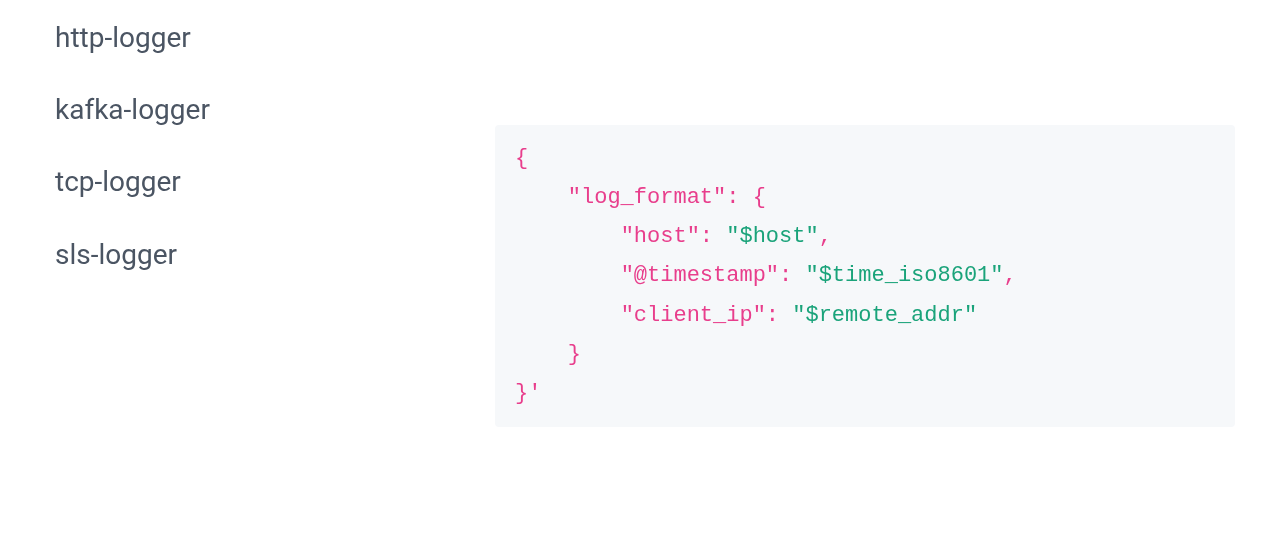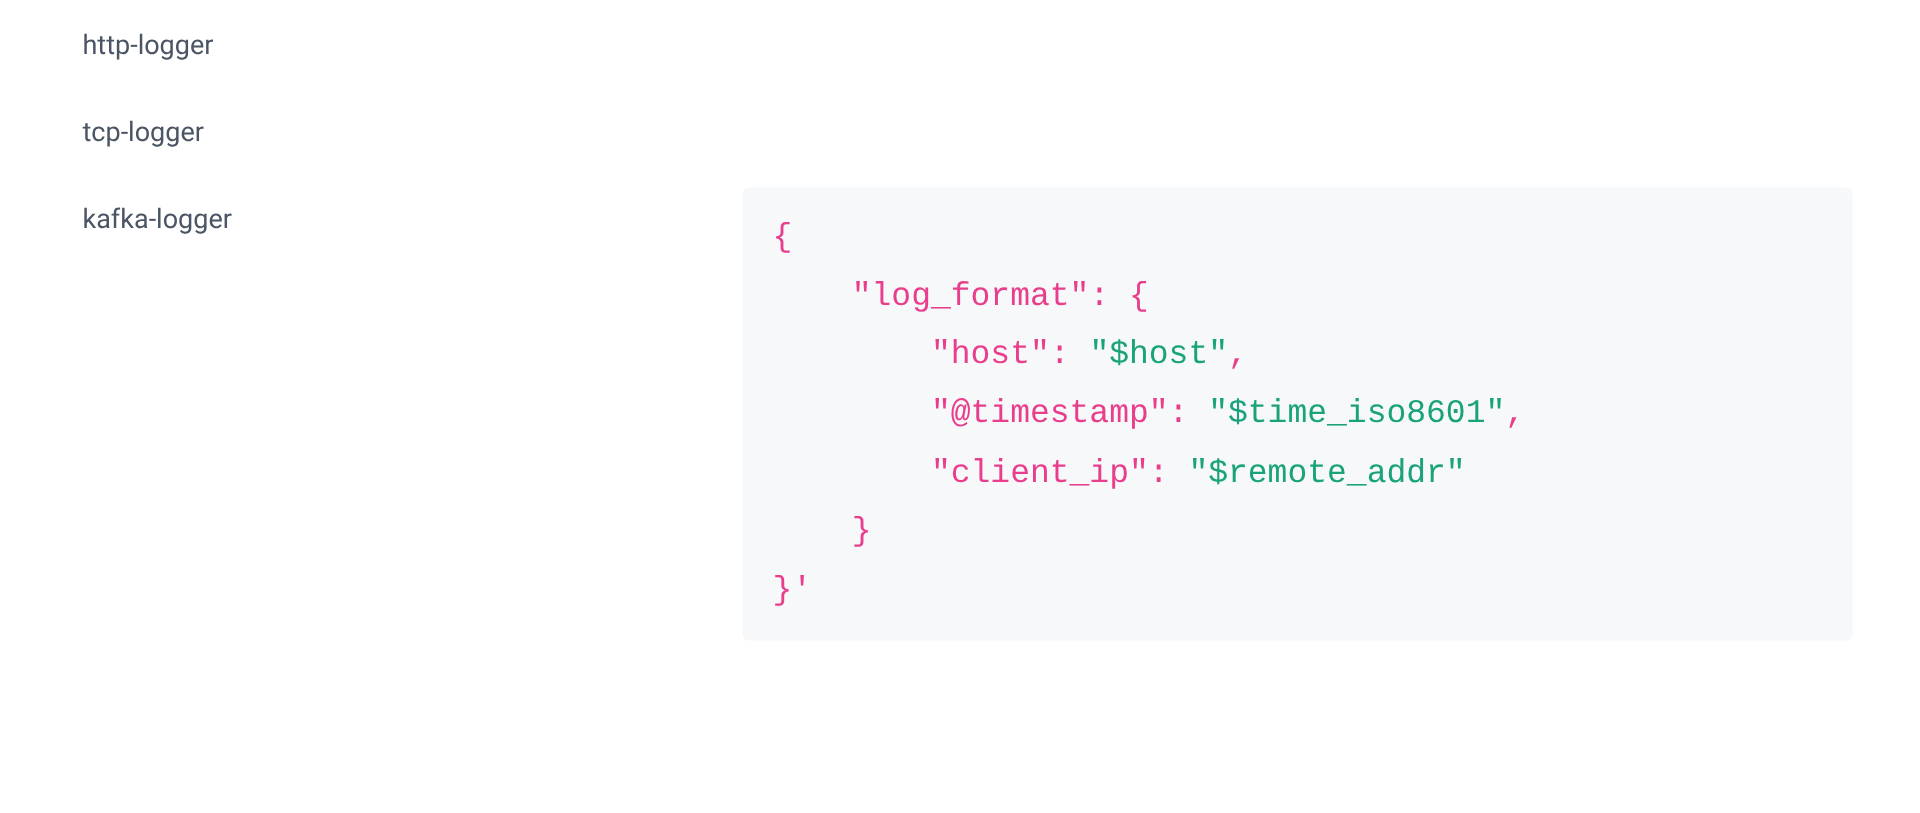--- a/index.html
+++ b/index.html
@@ -15,21 +15,21 @@
       position: relative;
     }
     .sidebar {
       position: absolute;
       left: 55px;
       top: 18px;
       width: 300px;
     }
     .sidebar-item {
       color: #4b5563;
-      font-size: 18px;
+      font-size: 28px;
       line-height: 1.4;
       margin-bottom: 33px;
       cursor: pointer;
     }
     .code-block {
       position: absolute;
       left: 495px;
       top: 125px;
       width: 740px;
       background: #f6f8fa;
@@ -49,22 +49,23 @@
     }
     .tok-str {
       color: #1aa37a;
     }
   </style>
 </head>
 <body>
 
 <div class="sidebar">
   <div class="sidebar-item">http-logger</div>
+  <div class="sidebar-item">kafka-logger</div>
   <div class="sidebar-item">tcp-logger</div>
-  <div class="sidebar-item">kafka-logger</div>
+  <div class="sidebar-item">sls-logger</div>
 </div>
 
 <div class="code-block"><span class="tok-punct">{</span>
     <span class="tok-key">"log_format"</span><span class="tok-punct">:</span> <span class="tok-punct">{</span>
         <span class="tok-key">"host"</span><span class="tok-punct">:</span> <span class="tok-str">"$host"</span><span class="tok-punct">,</span>
         <span class="tok-key">"@timestamp"</span><span class="tok-punct">:</span> <span class="tok-str">"$time_iso8601"</span><span class="tok-punct">,</span>
         <span class="tok-key">"client_ip"</span><span class="tok-punct">:</span> <span class="tok-str">"$remote_addr"</span>
     <span class="tok-punct">}</span>
 <span class="tok-punct">}'</span></div>
 

